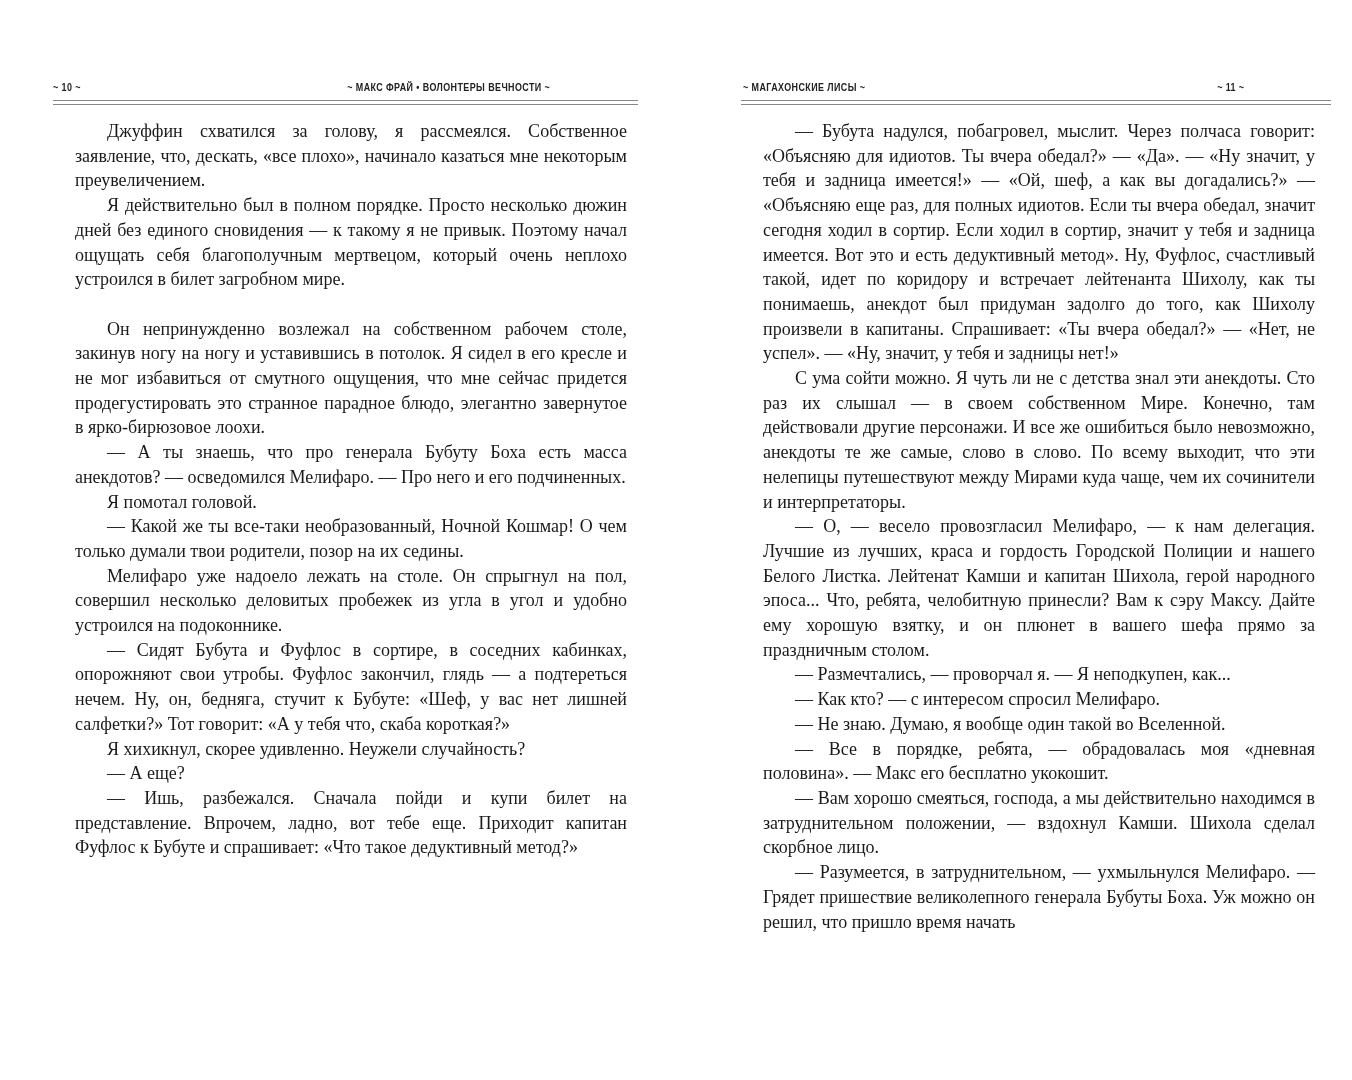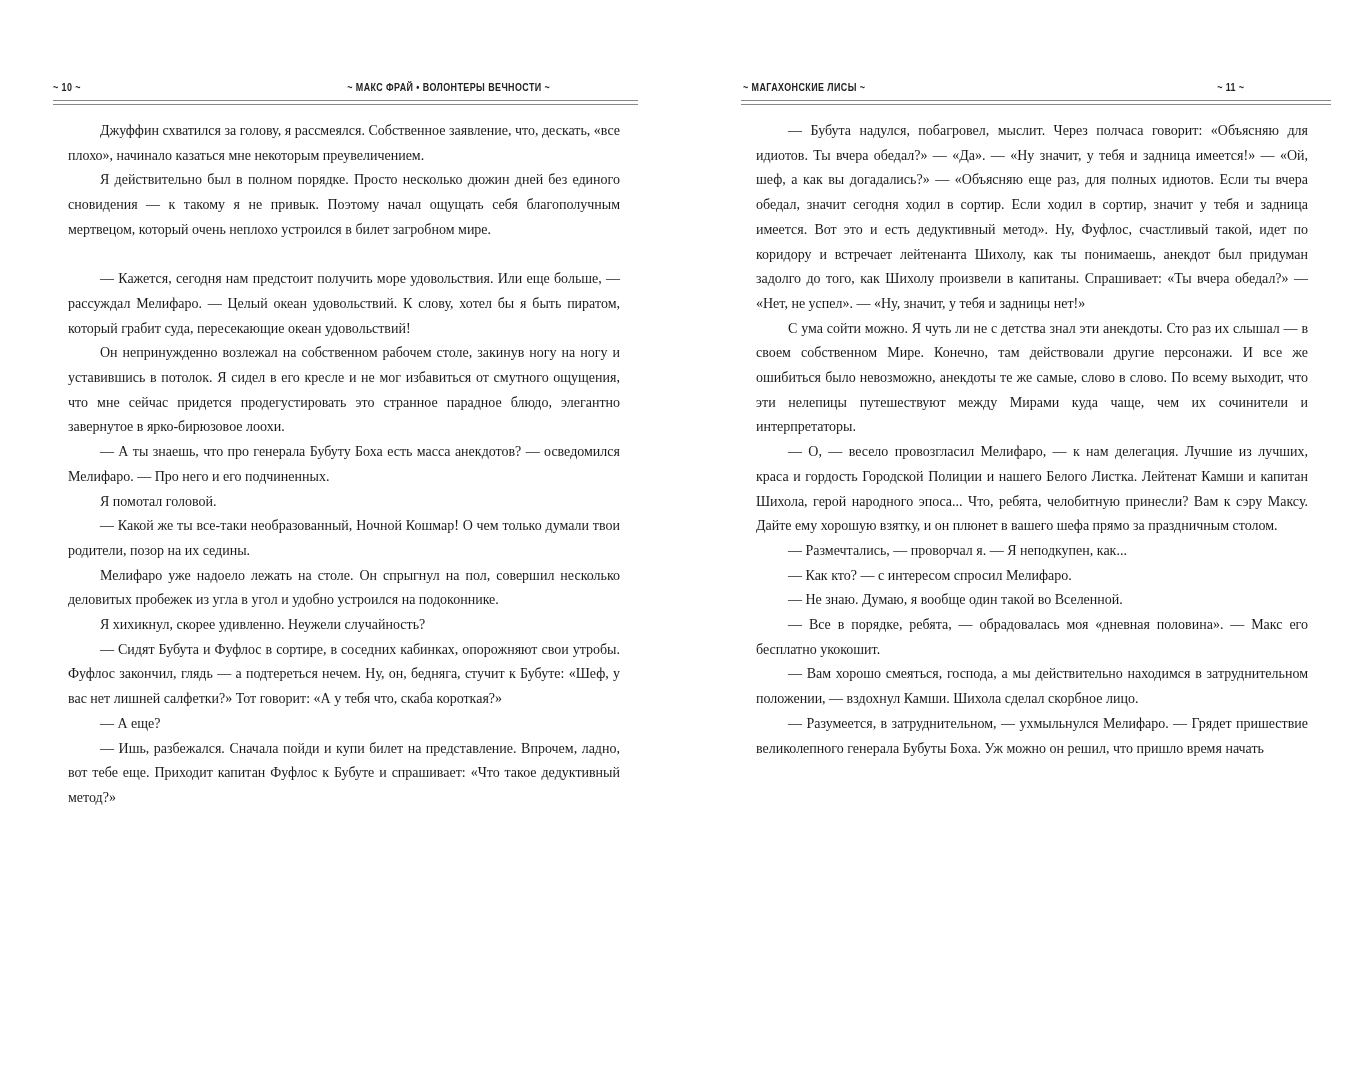--- a/index.html
+++ b/index.html
@@ -22,22 +22,22 @@
   .page.right .running-head { left: 43px; width: 590px; }
   .head-rule {
     position: absolute; top: 100px; height: 3px;
     border-top: 1px solid #888; border-bottom: 1px solid #888;
   }
   .page.left .head-rule { left: 53px; width: 426px; width: 426px; }
   .page.left .head-rule { width: 426px; }
   .page.right .head-rule { left: 41px; width: 426px; }
   .text-block {
     position: absolute; top: 119px;
-    font-family: "Liberation Serif", serif; font-size: 14px;
-    line-height: 24.7px; text-align: justify; color: #1a1a1a;
+    font-family: "Liberation Serif", serif; font-size: 18px;
+    line-height: 24.7px; text-align: justify; color: #1a1a1a; margin-left: 7px;
   }
   .page.left .text-block { left: 68px; width: 552px; }
   .page.right .text-block { left: 732px; left: 56px; width: 552px; }
   .para { margin: 0; text-indent: 32px; }
   .gap { height: 24.7px; }
 </style>
 </head>
 <body>
 
 <div class="spread">
@@ -45,28 +45,27 @@
   <div class="page left">
     <div class="running-head">
       <span>~ 10 ~</span>
       <span>~ МАКС ФРАЙ • ВОЛОНТЕРЫ ВЕЧНОСТИ ~</span>
     </div>
     <div class="head-rule" style="width:585px"></div>
     <div class="text-block">
       <p class="para">Джуффин схватился за голову, я рассмеялся. Собственное заявление, что, дескать, «все плохо», начинало казаться мне некоторым преувеличением.</p>
       <p class="para">Я действительно был в полном порядке. Просто несколько дюжин дней без единого сновидения — к такому я не привык. Поэтому начал ощущать себя благополучным мертвецом, который очень неплохо устроился в билет загробном мире.</p>
       <div class="gap"></div>
-      <p class="para">— Кажется, сегодня нам предстоит получить море удовольствия. Или еще больше, — рассуждал Мелифаро. — Целый океан удовольствий. К слову, хотел бы я быть пиратом, который грабит суда, пересекающие океан удовольствий!</p>
       <p class="para">Он непринужденно возлежал на собственном рабочем столе, закинув ногу на ногу и уставившись в потолок. Я сидел в его кресле и не мог избавиться от смутного ощущения, что мне сейчас придется продегустировать это странное парадное блюдо, элегантно завернутое в ярко-бирюзовое лоохи.</p>
       <p class="para">— А ты знаешь, что про генерала Бубуту Боха есть масса анекдотов? — осведомился Мелифаро. — Про него и его подчиненных.</p>
       <p class="para">Я помотал головой.</p>
       <p class="para">— Какой же ты все-таки необразованный, Ночной Кошмар! О чем только думали твои родители, позор на их седины.</p>
       <p class="para">Мелифаро уже надоело лежать на столе. Он спрыгнул на пол, совершил несколько деловитых пробежек из угла в угол и удобно устроился на подоконнике.</p>
+      <p class="para">— Сидят Бубута и Фуфлос в сортире, в соседних кабинках, опорожняют свои утробы. Фуфлос закончил, глядь — а подтереться нечем. Ну, он, бедняга, стучит к Бубуте: «Шеф, у вас нет лишней салфетки?» Тот говорит: «А у тебя что, скаба короткая?»</p>
       <p class="para">Я хихикнул, скорее удивленно. Неужели случайность?</p>
-      <p class="para">— Сидят Бубута и Фуфлос в сортире, в соседних кабинках, опорожняют свои утробы. Фуфлос закончил, глядь — а подтереться нечем. Ну, он, бедняга, стучит к Бубуте: «Шеф, у вас нет лишней салфетки?» Тот говорит: «А у тебя что, скаба короткая?»</p>
       <p class="para">— А еще?</p>
       <p class="para">— Ишь, разбежался. Сначала пойди и купи билет на представление. Впрочем, ладно, вот тебе еще. Приходит капитан Фуфлос к Бубуте и спрашивает: «Что такое дедуктивный метод?»</p>
     </div>
   </div>
 
   <div class="page right">
     <div class="running-head">
       <span>~ МАГАХОНСКИЕ ЛИСЫ ~</span>
       <span>~ 11 ~</span>
     </div>

